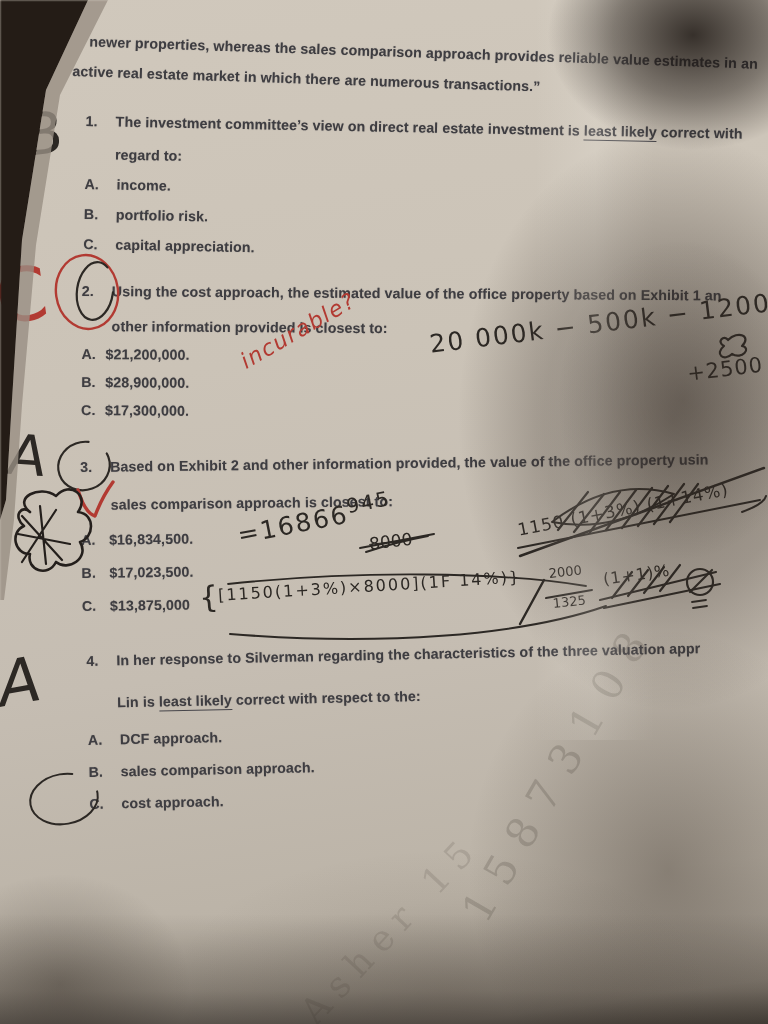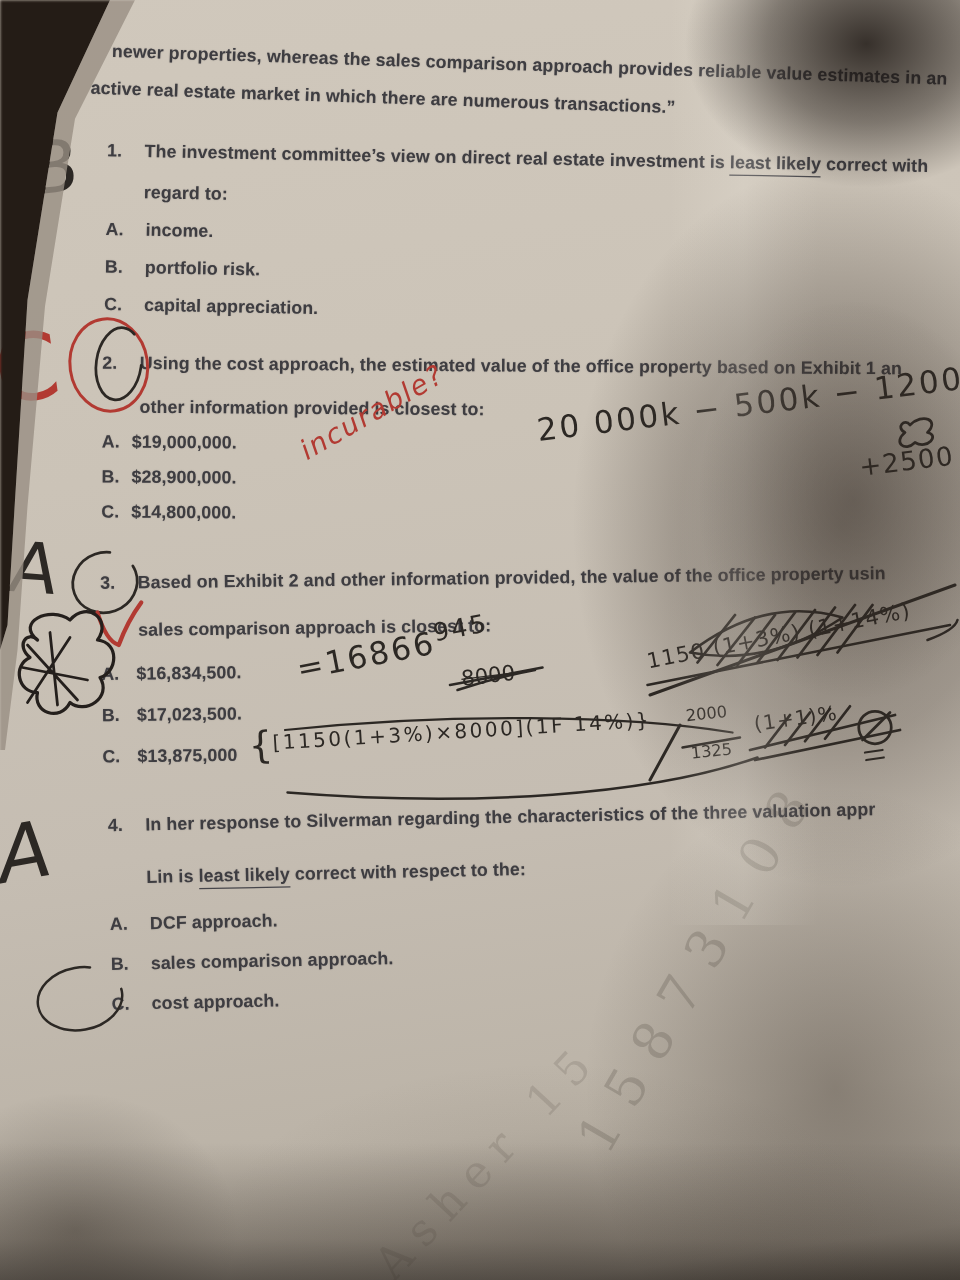--- a/index.html
+++ b/index.html
@@ -136,29 +136,29 @@
 
   <div class="print" id="q2">
     <div class="q-head">
       <span class="q-num">2.</span>
       <span class="q-body">Using the cost approach, the estimated value of the office property based on Exhibit 1 an</span>
     </div>
     <div class="l2" style="margin-left:30px;">other information provided is closest to:</div>
     <div class="opts">
       <div class="opt">
           <span class="opt-letter">A.</span>
-          <span>$19,000,000.</span>
+          <span>$21,200,000.</span>
         </div>
       <div class="opt">
           <span class="opt-letter">B.</span>
           <span>$28,900,000.</span>
         </div>
       <div class="opt">
           <span class="opt-letter">C.</span>
-          <span>$14,800,000.</span>
+          <span>$17,300,000.</span>
         </div>
     </div>
   </div>
 
   <div class="print" id="q3">
     <div class="q-head">
       <span class="q-num">3.</span>
       <span class="q-body">Based on Exhibit 2 and other information provided, the value of the office property usin</span>
     </div>
     <div class="l2" style="margin-left:30px;">sales comparison approach is closest to:</div>

